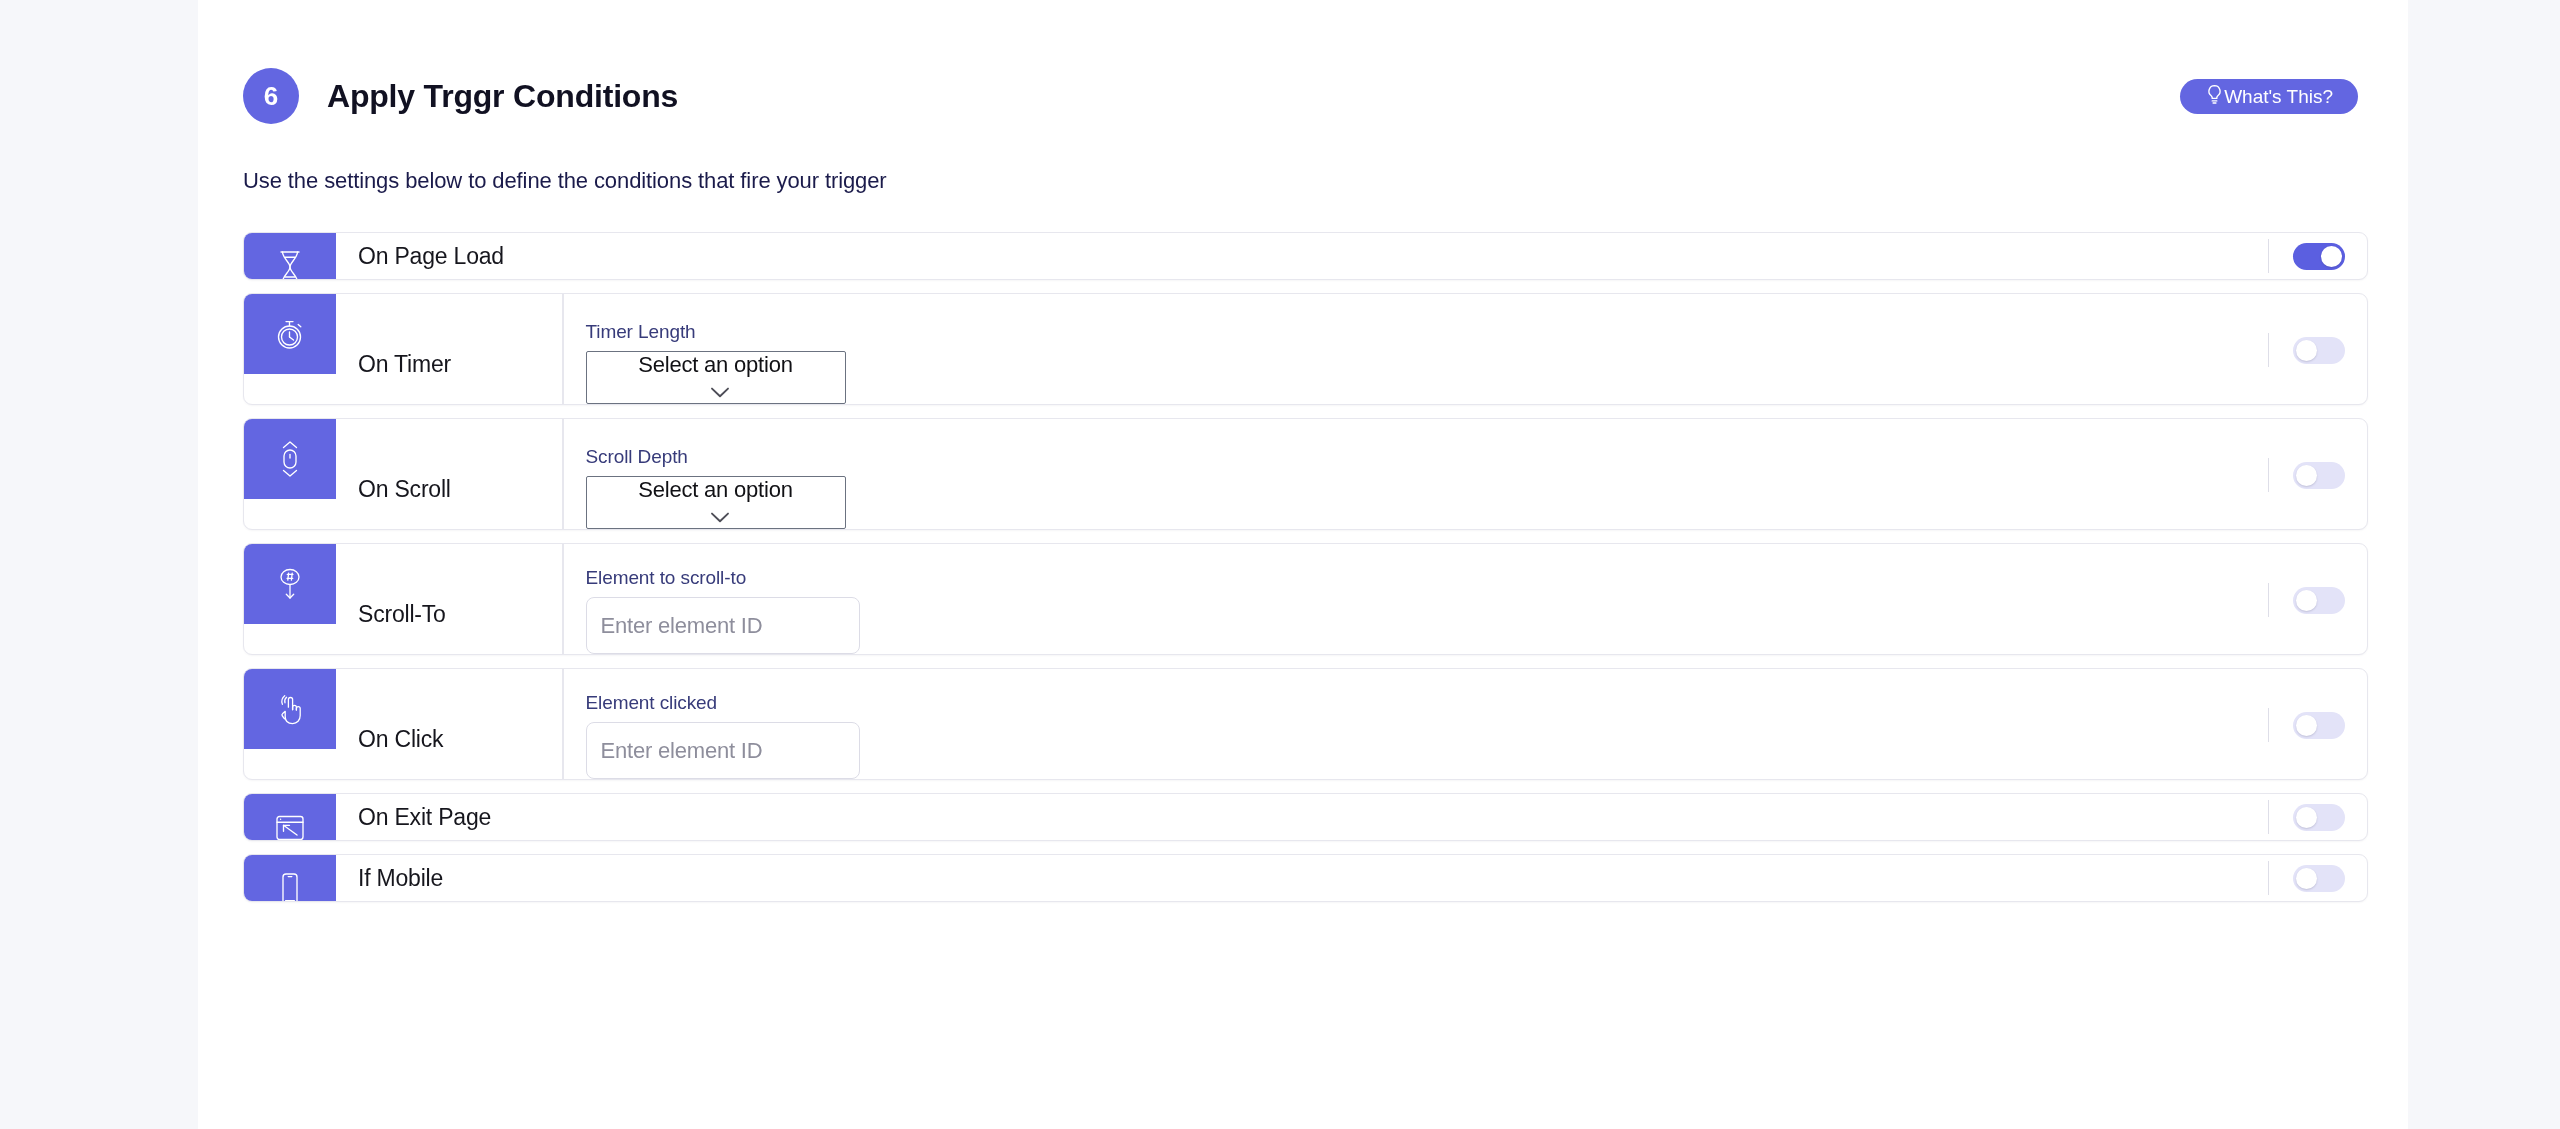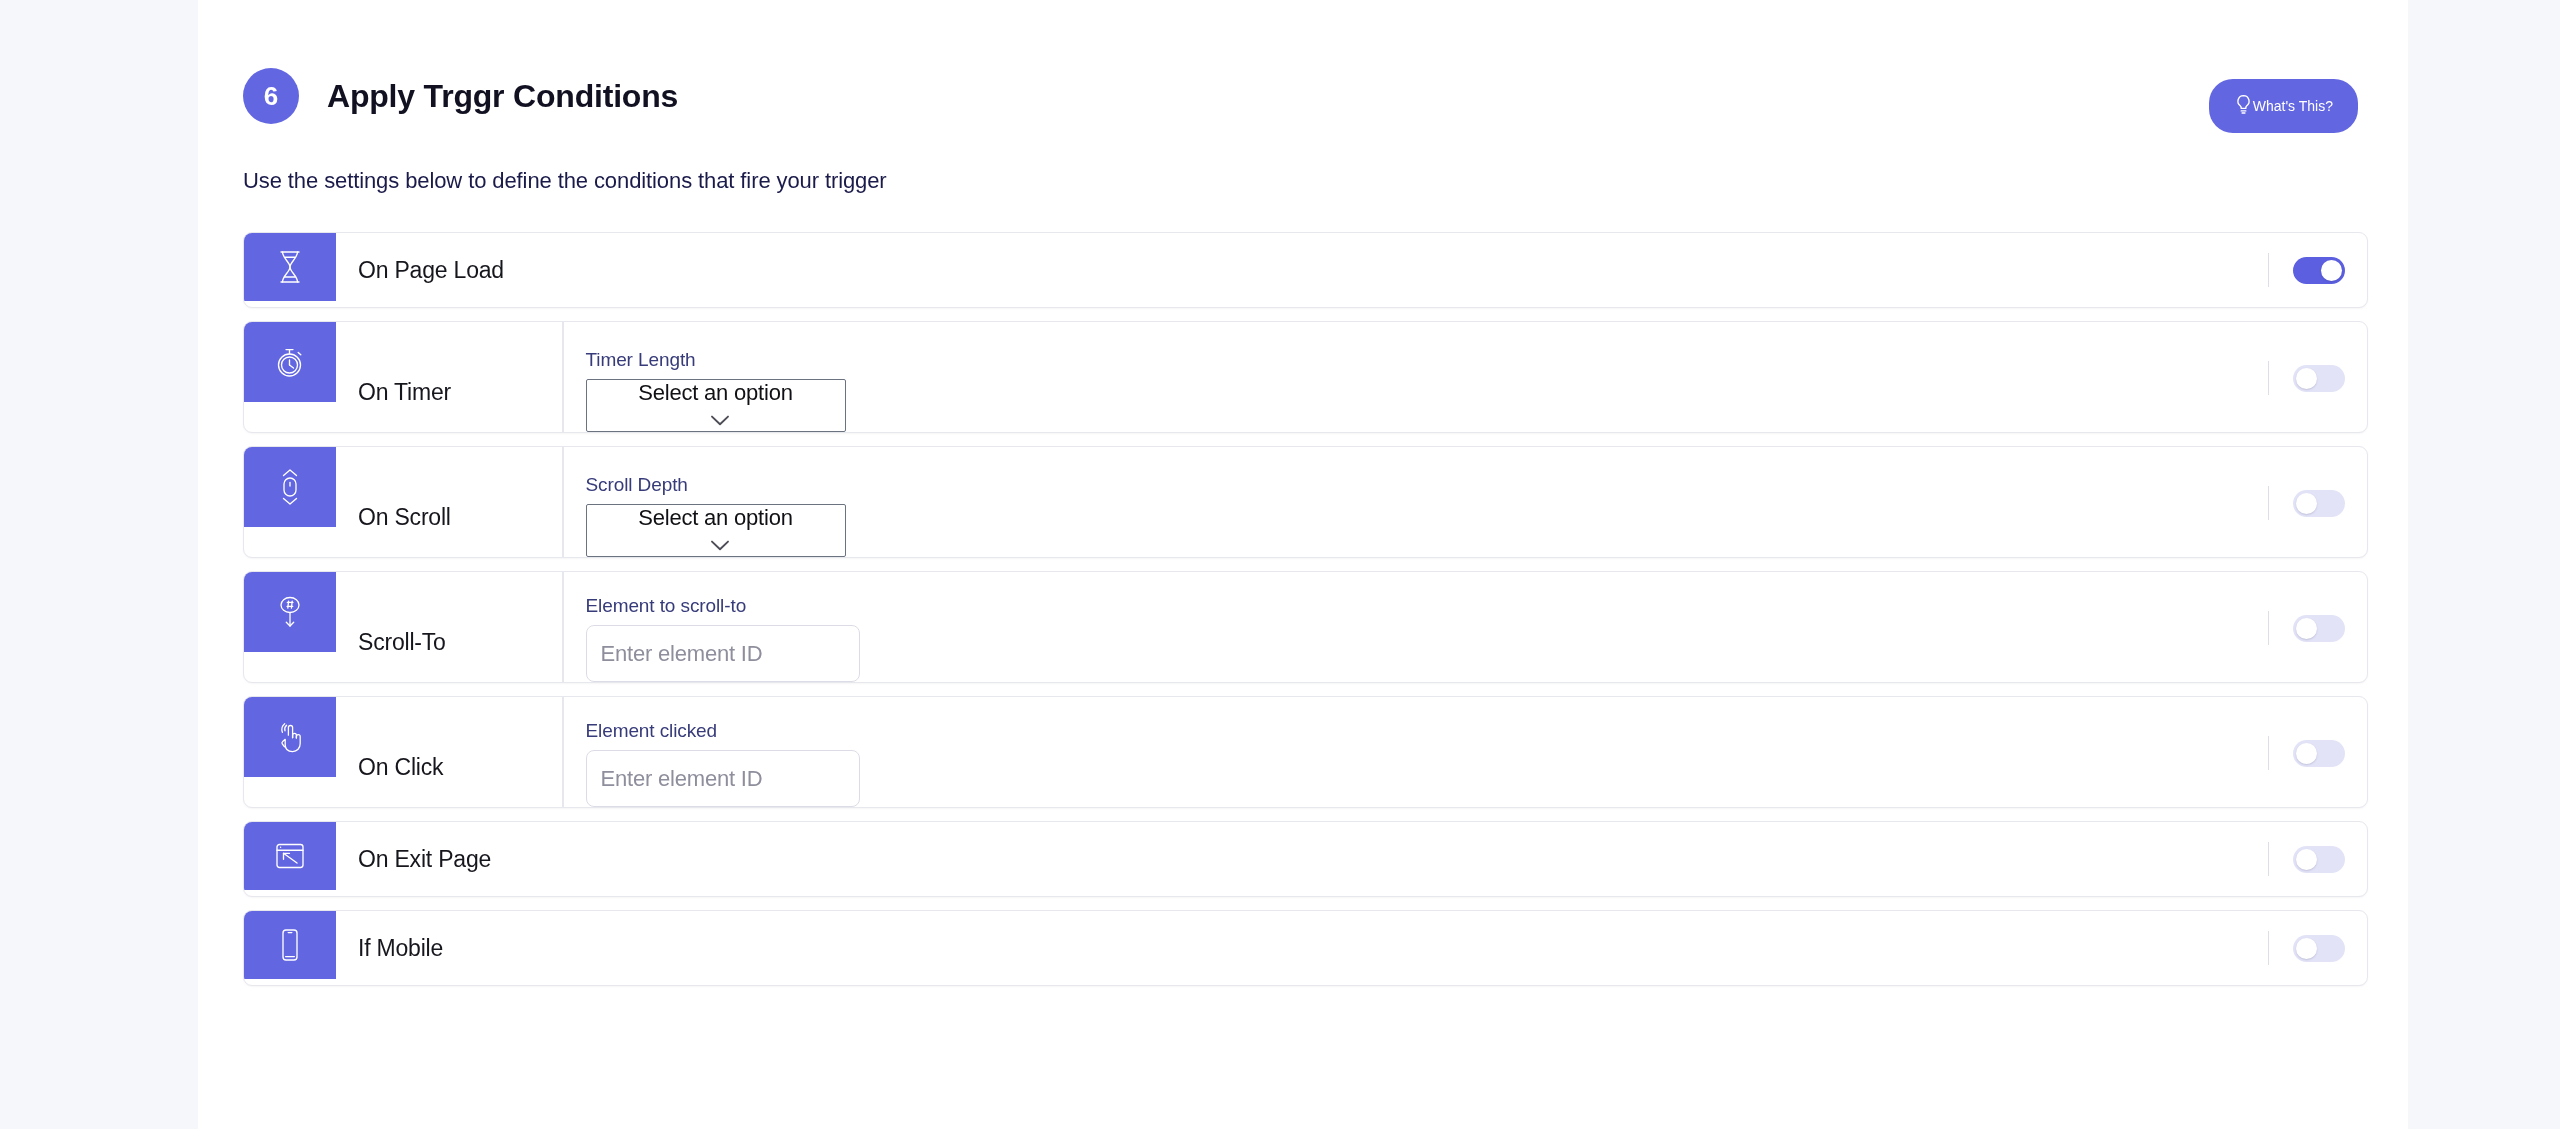--- a/index.html
+++ b/index.html
@@ -67,28 +67,28 @@
     font-weight: 700;
     color: #111122;
     letter-spacing: -0.2px;
     white-space: nowrap;
   }
 
   .whats-this-btn {
     position: absolute;
     right: 10px;
     top: 79px;
-    height: 54px;
+    height: 35px;
     padding: 0 25px;
     border: none;
     border-radius: 24px;
     background: #6366e1;
     color: #ffffff;
     font-family: "Liberation Sans", sans-serif;
-    font-size: 14px;
+    font-size: 19px;
     font-weight: 400;
     display: flex;
     align-items: center;
     cursor: pointer;
   }
   .whats-this-btn .bulb { display: block; }
 
   .subtitle {
     position: absolute;
     left: 0;
@@ -113,21 +113,21 @@
     background: #ffffff;
     border: 1.5px solid #e7e7ee;
     border-radius: 9px;
     box-shadow: 0 1px 2px rgba(30,30,60,0.04);
     margin-bottom: 13px;
     display: flex;
     align-items: stretch;
     overflow: hidden;
   }
   .cond-row.tall   { height: 112px; align-items: flex-end; }
-  .cond-row.short  { height: 76px; }
+  .cond-row.short  { height: 48px; }
 
   .icon-tile {
     width: 92px;
     flex: 0 0 92px;
     background: #6366e1;
     display: flex;
     align-items: center;
     justify-content: center;
     align-self: stretch;
   }

